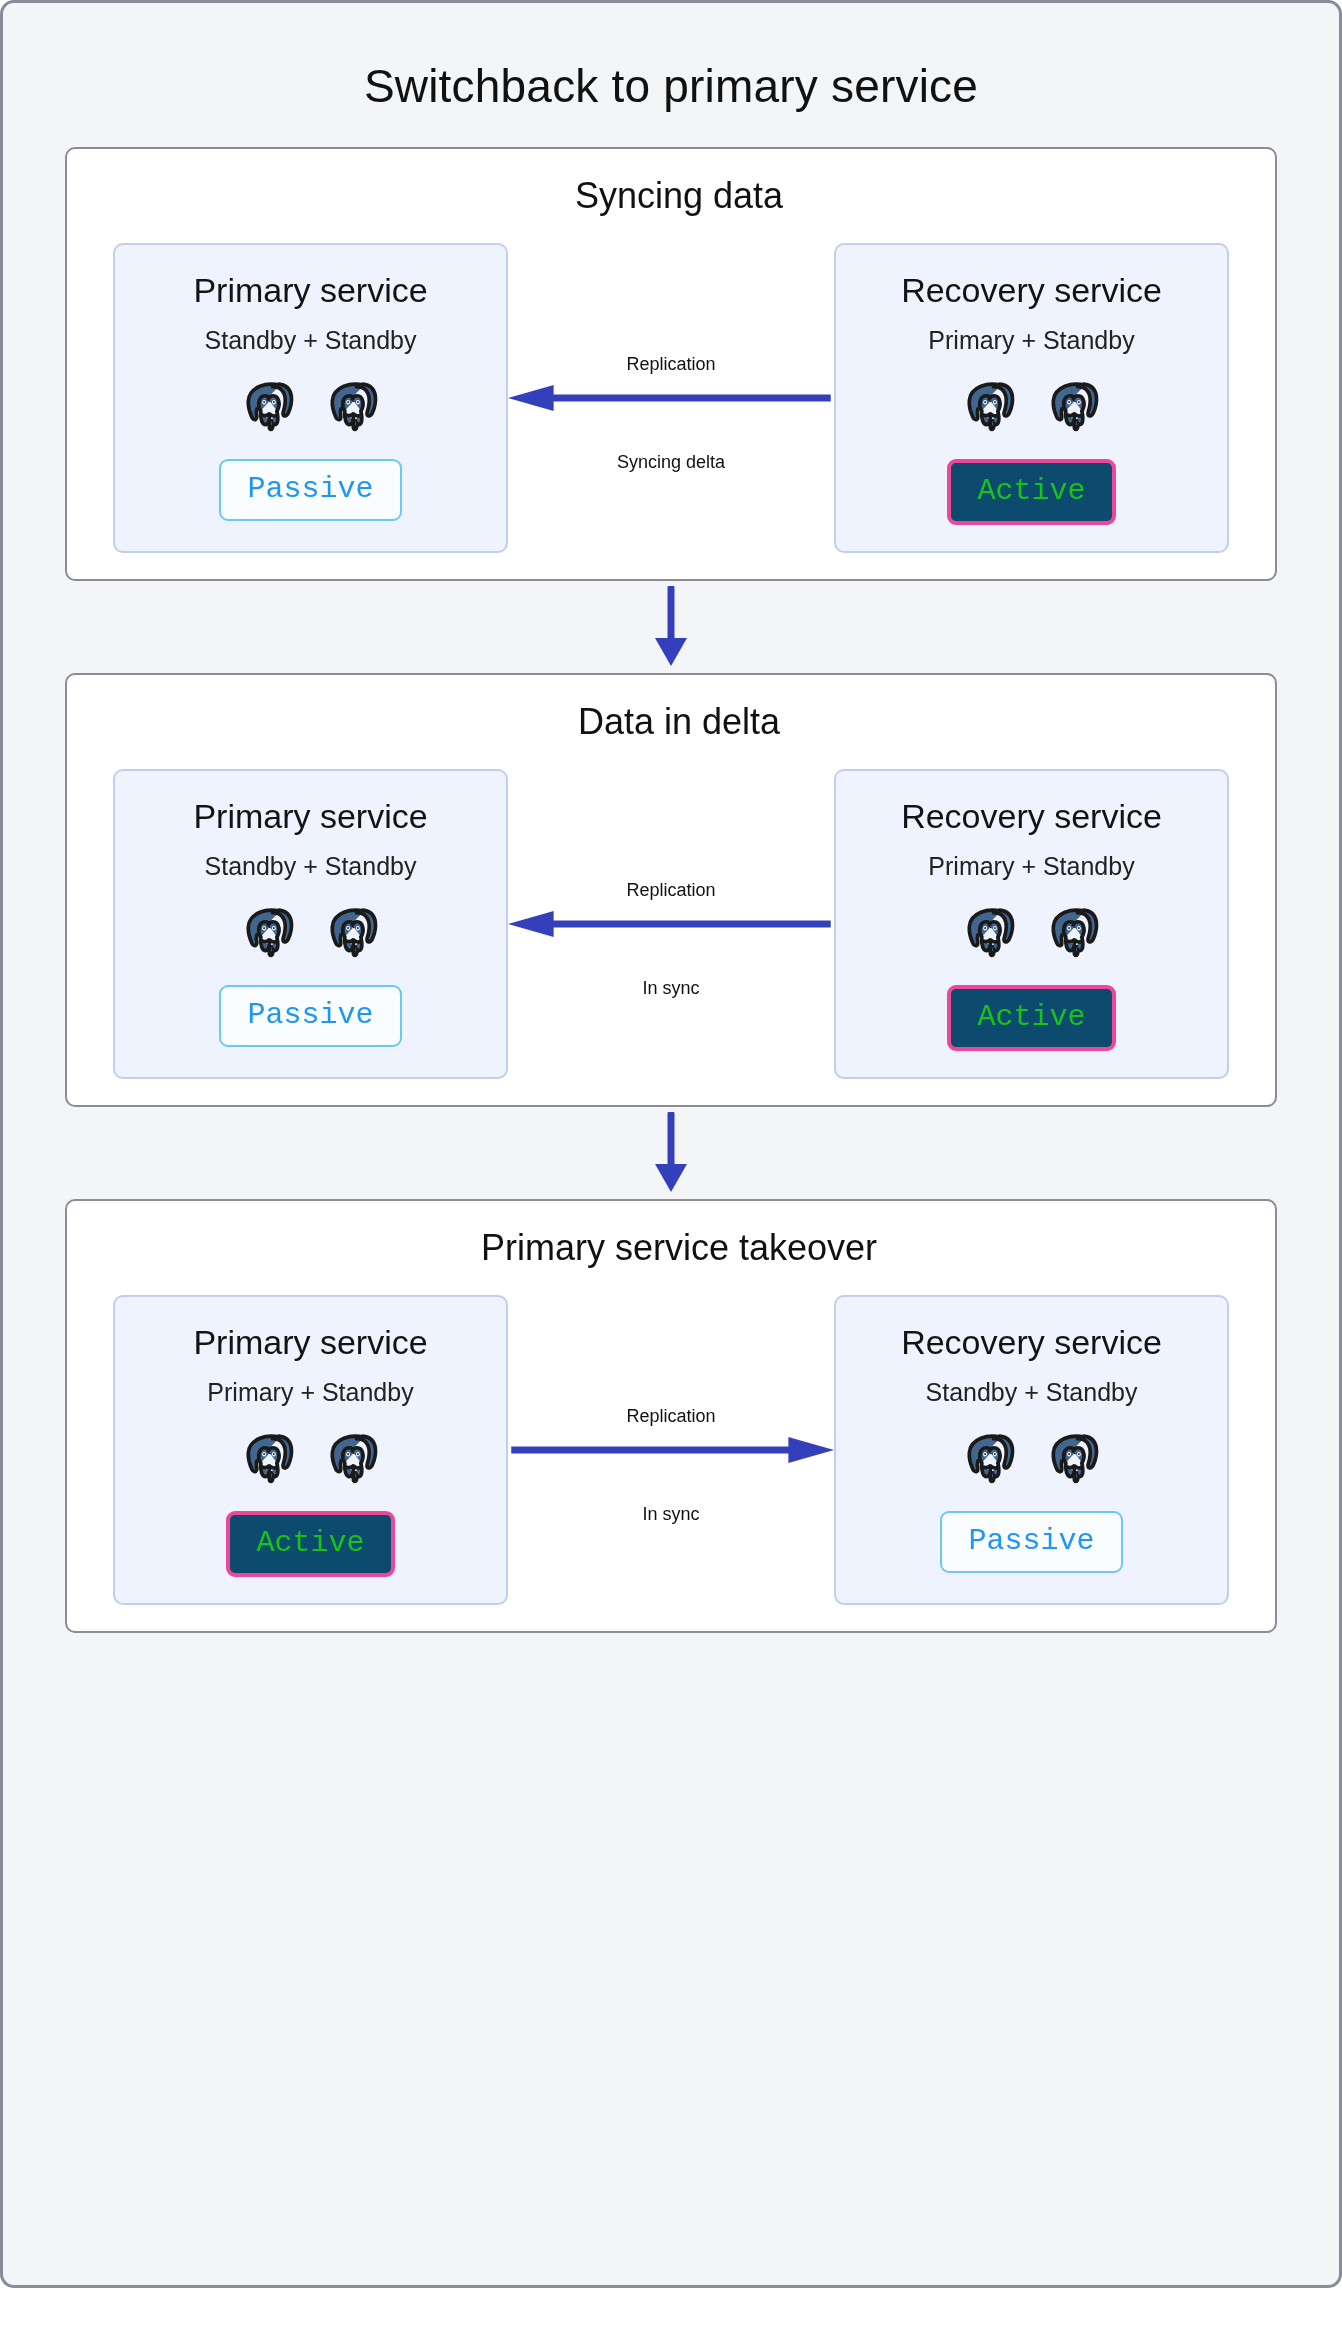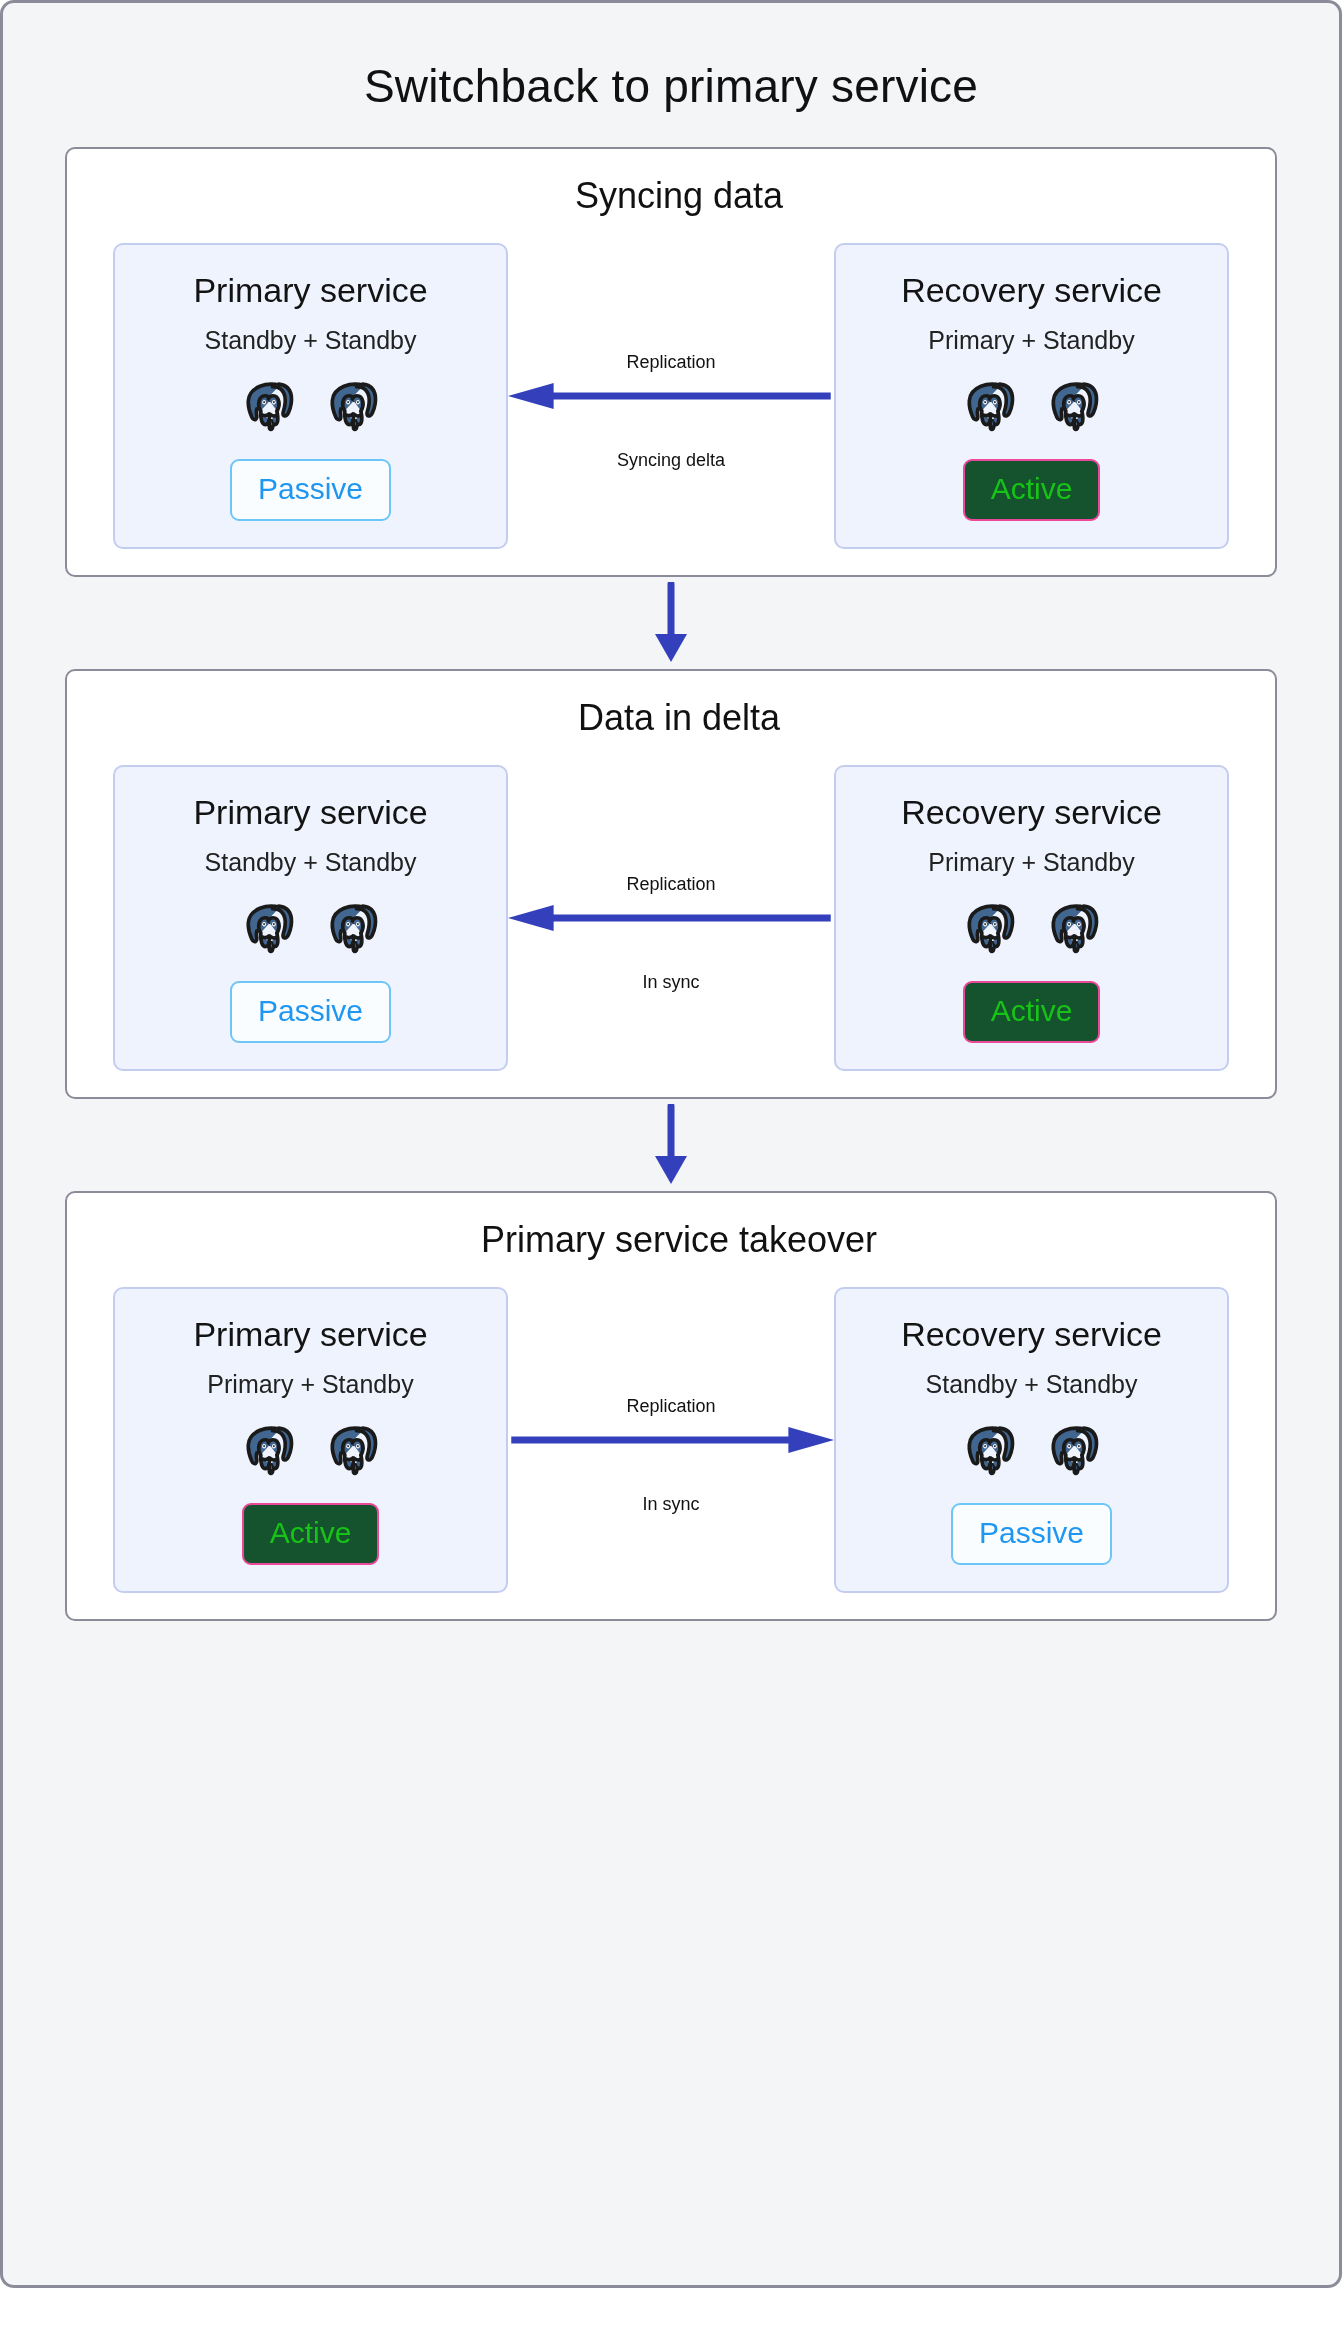--- a/index.html
+++ b/index.html
@@ -89,30 +89,31 @@
   .node { width: 56px; height: 56px; display: block; }
 
   .badge {
     margin-top: 26px;
     display: inline-block;
     font-size: 30px;
     line-height: 1;
     padding: 13px 26px 15px 26px;
     border-radius: 9px;
     text-align: center;
+    font-family: Liberation Mono, monospace;
   }
   .badge.passive {
     color: #1f96f0;
     border: 2px solid #6ec6f7;
     background: #fafdff;
   }
   .badge.active {
     color: #18c318;
-    border: 2px solid #ec4899;
-    background: #14532d;
+    border: 4px solid #ec4899;
+    background: #0c4a6e;
   }
 
   
   .repl {
     flex: 1 1 auto;
     display: flex;
     flex-direction: column;
     align-items: center;
     justify-content: center;
     min-width: 0;

